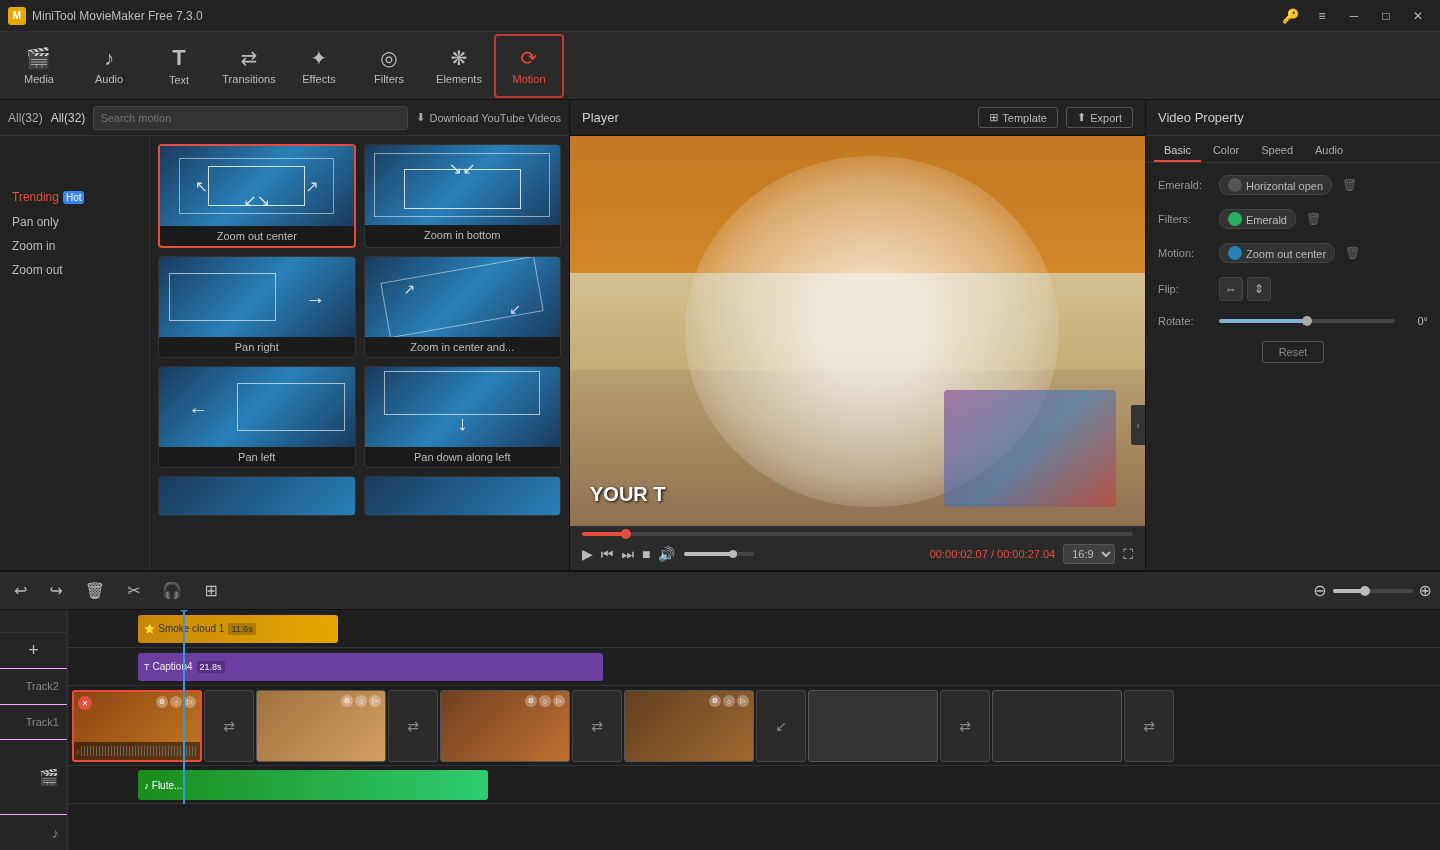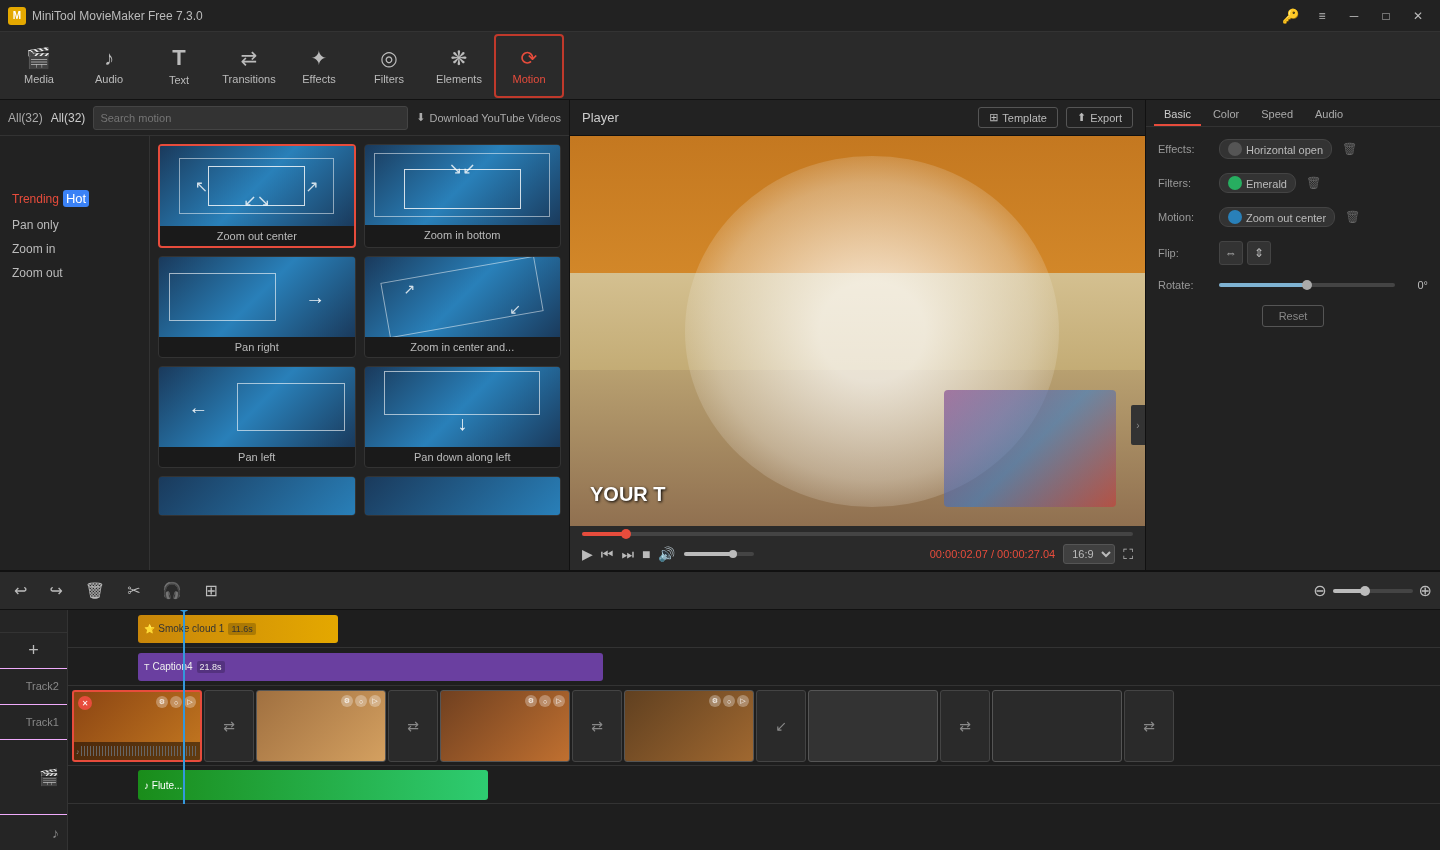--- a/index.html
+++ b/index.html
@@ -106,21 +106,21 @@
       color: #aaa;
       display: flex;
       align-items: center;
       gap: 4px;
       margin-top: 40px;
     }
     .sidebar-category.active { color: #e74c3c; }
     .sidebar-category .hot-badge {
       background: #3b82f6;
       color: #fff;
-      font-size: 13px;
+      font-size: 10px;
       padding: 1px 3px;
       border-radius: 3px;
     }
     .sidebar-item {
       padding: 5px 12px;
       cursor: pointer;
       font-size: 12px;
       color: #bbb;
     }
 
@@ -846,30 +846,33 @@
           <option>9:16</option>
           <option>4:3</option>
           <option>1:1</option>
         </select>
         <button class="fullscreen-btn">⛶</button>
       </div>
     </div>
   </div>
 
   <div id="right-panel">
+    <div id="right-panel-header">
+      <span class="prop-title">Video Property</span>
+    </div>
     <div class="prop-tabs">
       <div class="prop-tab active">Basic</div>
       <div class="prop-tab">Color</div>
       <div class="prop-tab">Speed</div>
       <div class="prop-tab">Audio</div>
     </div>
     <div class="prop-body">
 
       <div class="prop-row">
-        <span class="prop-label">Effects:</span>
+        <span class="prop-label">Emerald:</span>
         <div class="prop-value">
           <div class="prop-chip">
             <div class="chip-icon gray"></div>
             <span>Horizontal open</span>
           </div>
           <span class="prop-delete">🗑</span>
         </div>
       </div>
 
       <div class="prop-row">

